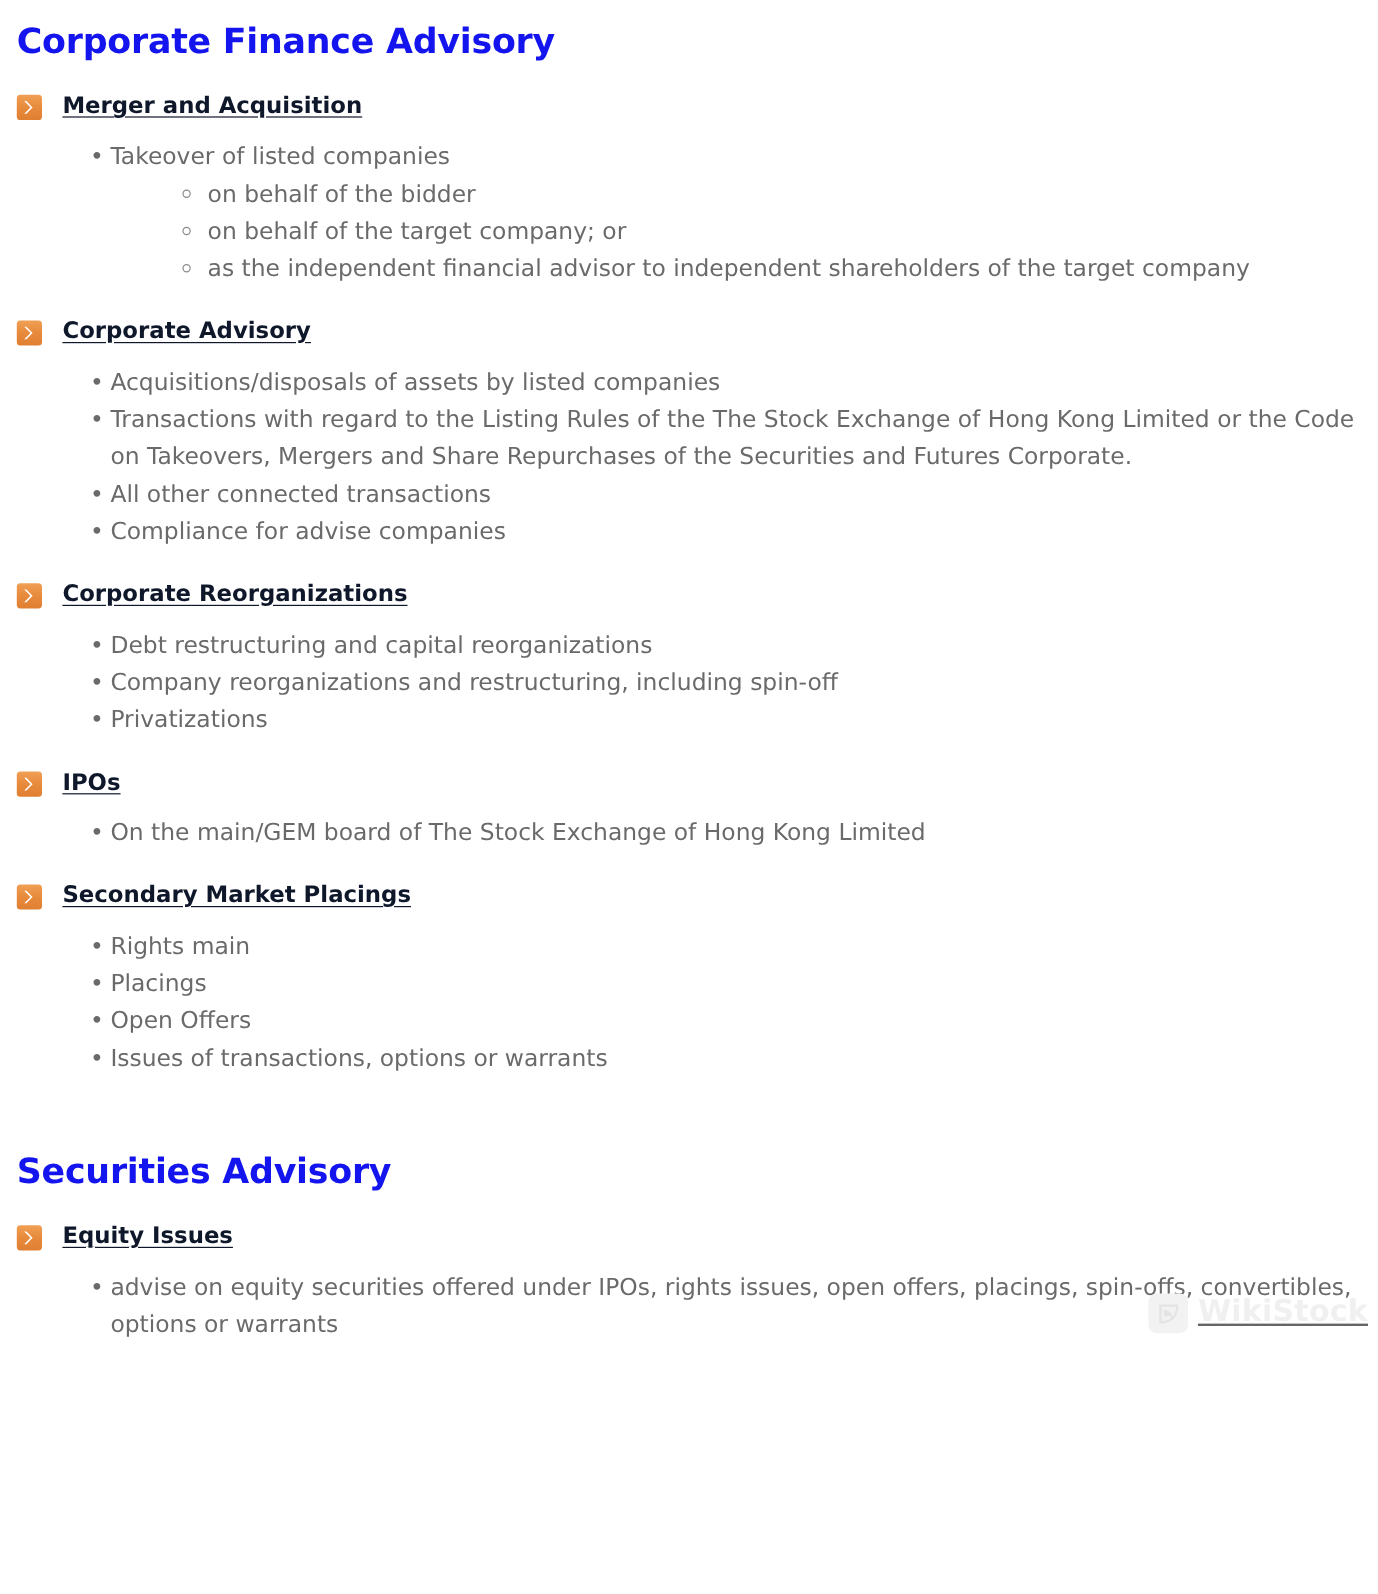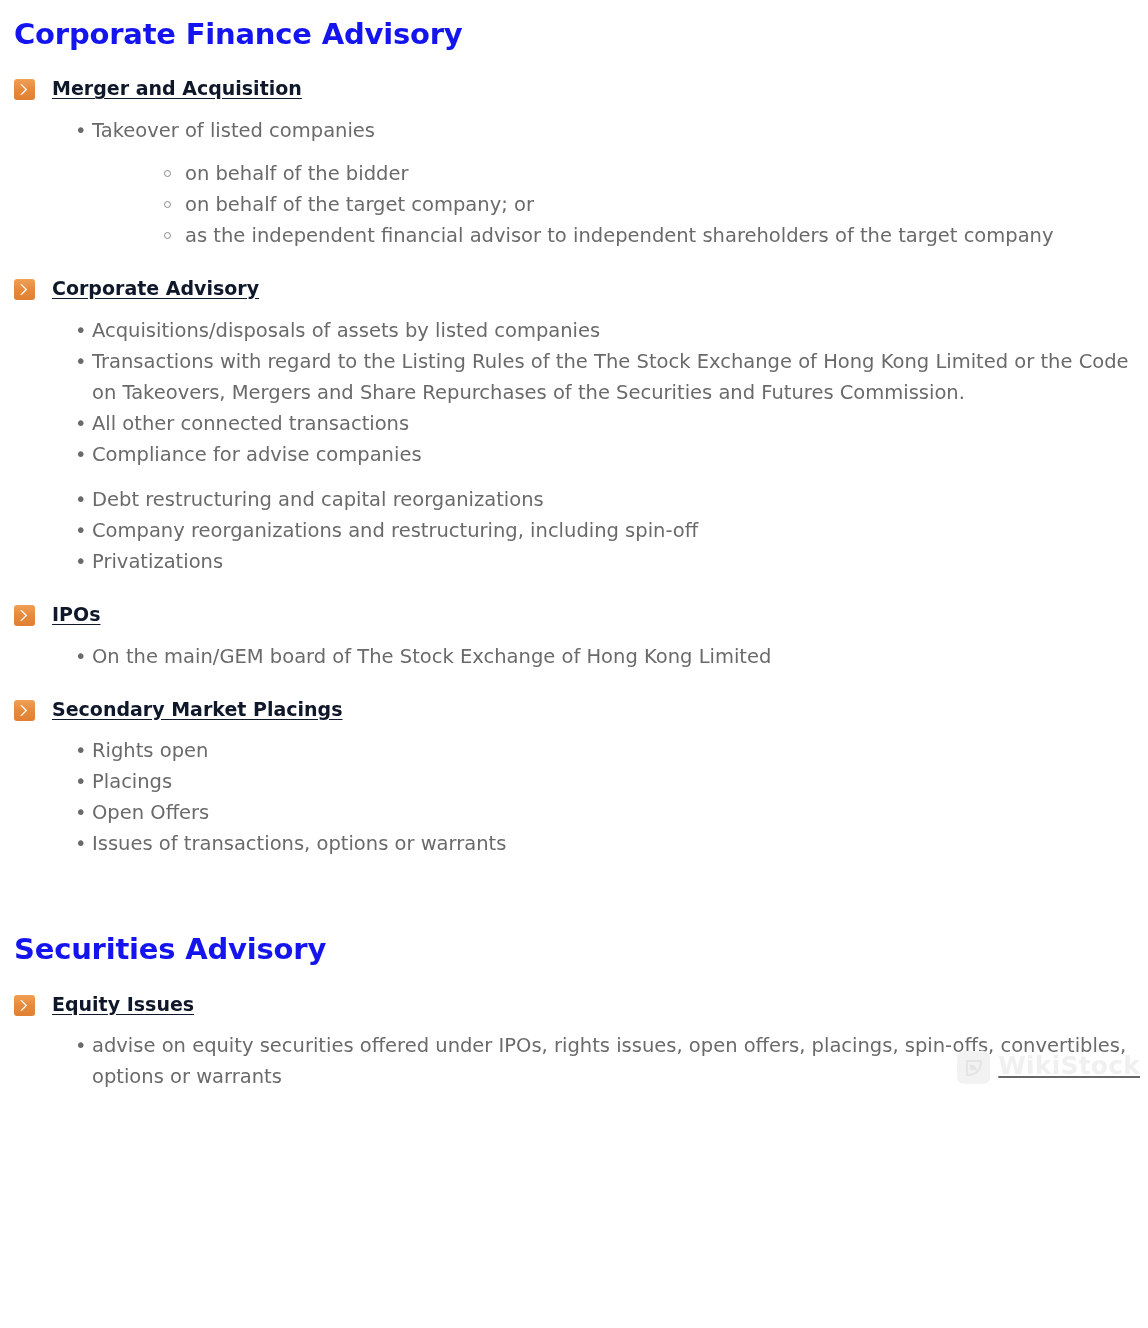--- a/index.html
+++ b/index.html
@@ -26,21 +26,21 @@
   
   .section-title {
     color: #1414EE;
     font-size: 29px;
     font-weight: bold;
     line-height: 1.15;
     margin: 0 0 0 14px;
     letter-spacing: -0.2px;
   }
   .section-block.second .section-title {
-    margin-top: 12px;
+    margin-top: 1px;
   }
 
   
   .sub-head {
     display: flex;
     align-items: flex-start;
     margin: 26px 0 0 14px;
   }
   .arrow-icon {
     flex: 0 0 auto;
@@ -93,21 +93,21 @@
     position: absolute;
     left: -17px;
     top: 0;
     font-size: 19.5px;
     line-height: 31px;
     color: #6A6A6A;
   }
 
   ul.lvl2 {
     list-style: none;
-    margin: 12px;
+    margin: 0;
     padding: 0 0 0 81px;
   }
   ul.lvl2 > li {
     position: relative;
     font-size: 19.5px;
     line-height: 31px;
     color: #6A6A6A;
   }
   ul.lvl2 > li > .txt {
     display: block;
@@ -202,30 +202,38 @@
         </svg>
       </span>
       <span class="sub-head-label">Corporate Advisory</span>
     </div>
 
     <ul class="lvl1">
       <li>
           <span class="txt">Acquisitions/disposals of assets by listed companies</span>
         </li>
       <li>
-          <span class="txt wide">Transactions with regard to the Listing Rules of the The Stock Exchange of Hong Kong Limited or the Code on Takeovers, Mergers and Share Repurchases of the Securities and Futures Commission.</span>
+          <span class="txt wide">Transactions with regard to the Listing Rules of the The Stock Exchange of Hong Kong Limited or the Code on Takeovers, Mergers and Share Repurchases of the Securities and Futures Corporate.</span>
         </li>
       <li>
           <span class="txt">All other connected transactions</span>
         </li>
       <li>
           <span class="txt">Compliance for advise companies</span>
         </li>
     </ul>
 
+    <div class="sub-head">
+      <span class="arrow-icon">
+        <svg viewBox="0 0 21 21" xmlns="http://www.w3.org/2000/svg">
+          <path d="M8.0 5.2 L13.2 10.5 L8.0 15.8 L6.2 15.8 L11.4 10.5 L6.2 5.2 Z" fill="#ffffff"></path>
+        </svg>
+      </span>
+      <span class="sub-head-label">Corporate Reorganizations</span>
+    </div>
 
     <ul class="lvl1">
       <li>
           <span class="txt">Debt restructuring and capital reorganizations</span>
         </li>
       <li>
           <span class="txt">Company reorganizations and restructuring, including spin-off</span>
         </li>
       <li>
           <span class="txt">Privatizations</span>
@@ -251,21 +259,21 @@
       <span class="arrow-icon">
         <svg viewBox="0 0 21 21" xmlns="http://www.w3.org/2000/svg">
           <path d="M8.0 5.2 L13.2 10.5 L8.0 15.8 L6.2 15.8 L11.4 10.5 L6.2 5.2 Z" fill="#ffffff"></path>
         </svg>
       </span>
       <span class="sub-head-label">Secondary Market Placings</span>
     </div>
 
     <ul class="lvl1">
       <li>
-          <span class="txt">Rights open</span>
+          <span class="txt">Rights main</span>
         </li>
       <li>
           <span class="txt">Placings</span>
         </li>
       <li>
           <span class="txt">Open Offers</span>
         </li>
       <li>
           <span class="txt">Issues of transactions, options or warrants</span>
         </li>

